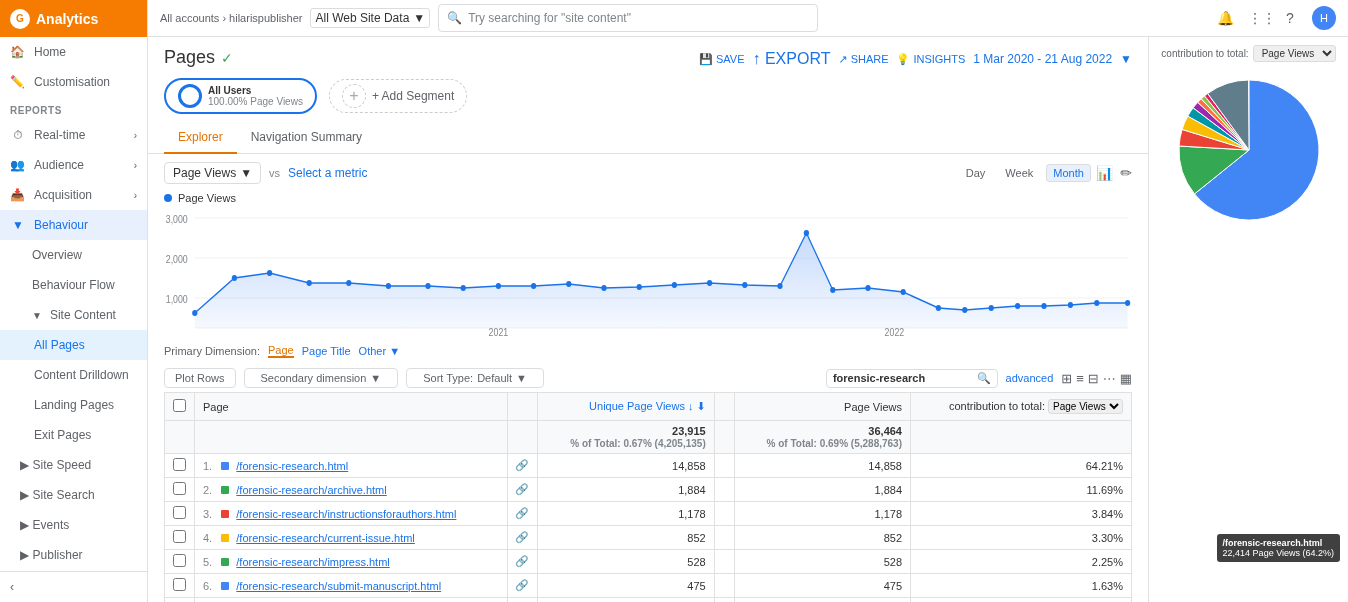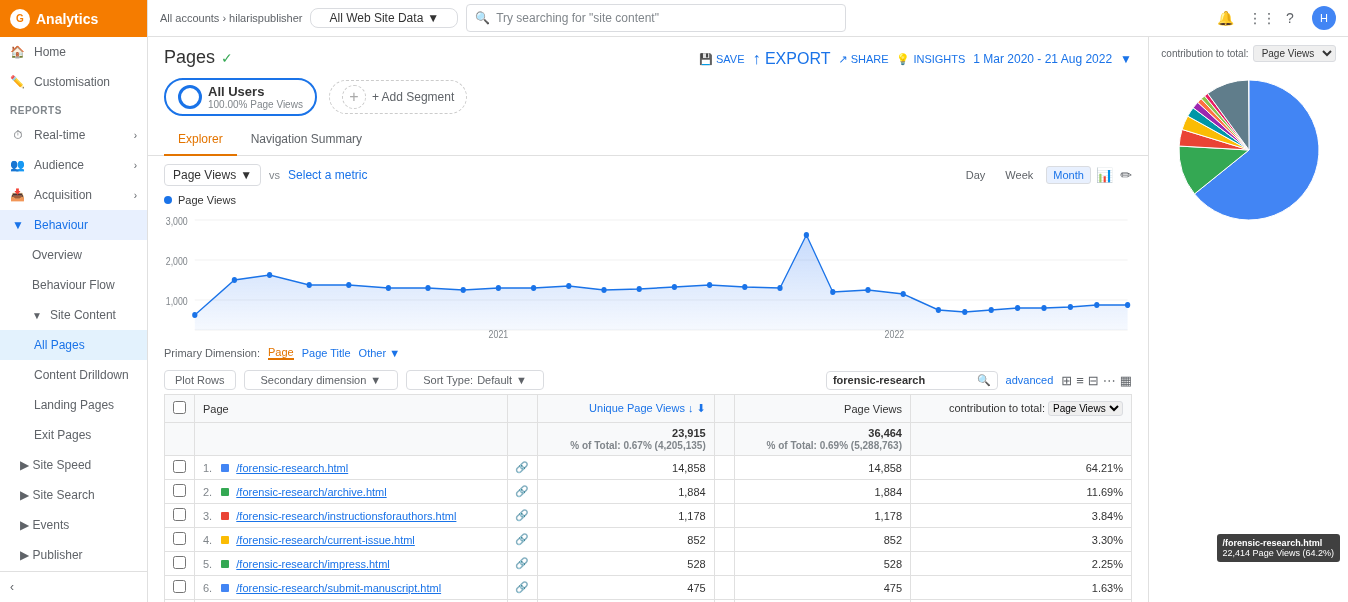--- a/index.html
+++ b/index.html
@@ -81,21 +81,21 @@
       align-items: center;
       padding: 0 12px;
       gap: 8px;
       flex-shrink: 0;
     }
     .breadcrumb { font-size: 11px; color: #1a73e8; white-space: nowrap; }
     .breadcrumb span { color: #5f6368; }
     .property-selector {
       display: flex; align-items: flex-end; gap: 4px;
       font-size: 12px; color: #333; border: 1px solid #dadce0;
-      border-radius: 8px; padding: 2px 18px; cursor: pointer;
+      border-radius: 3px; padding: 2px 4px; cursor: pointer;
     }
     .search-bar {
       flex: 1;
       max-width: 380px;
       height: 28px;
       border: 1px solid #dadce0;
       border-radius: 4px;
       display: flex;
       align-items: center;
       padding: 0 8px;
@@ -509,21 +509,21 @@
           <span style="font-size:11px;color:#1a73e8;cursor:pointer;display:flex;align-items:center;gap:3px">💡 INSIGHTS</span>
           <span class="date-range">1 Mar 2020 - 21 Aug 2022</span>
           <span style="color:#1a73e8;cursor:pointer">▼</span>
         </div>
       </div>
 
       <div class="segments-bar">
         <div class="segment-chip">
           <div class="segment-circle"></div>
           <div>
-            <div style="font-weight:bold;font-size:13px">All Users</div>
+            <div style="font-weight:bold;font-size:10px">All Users</div>
             <div style="font-size:10px;color:#80868b">100.00% Page Views</div>
           </div>
         </div>
         <div class="segment-add">
           <div class="segment-add-circle">+</div>
           <span>+ Add Segment</span>
         </div>
       </div>
 
       <div class="tabs-row">

